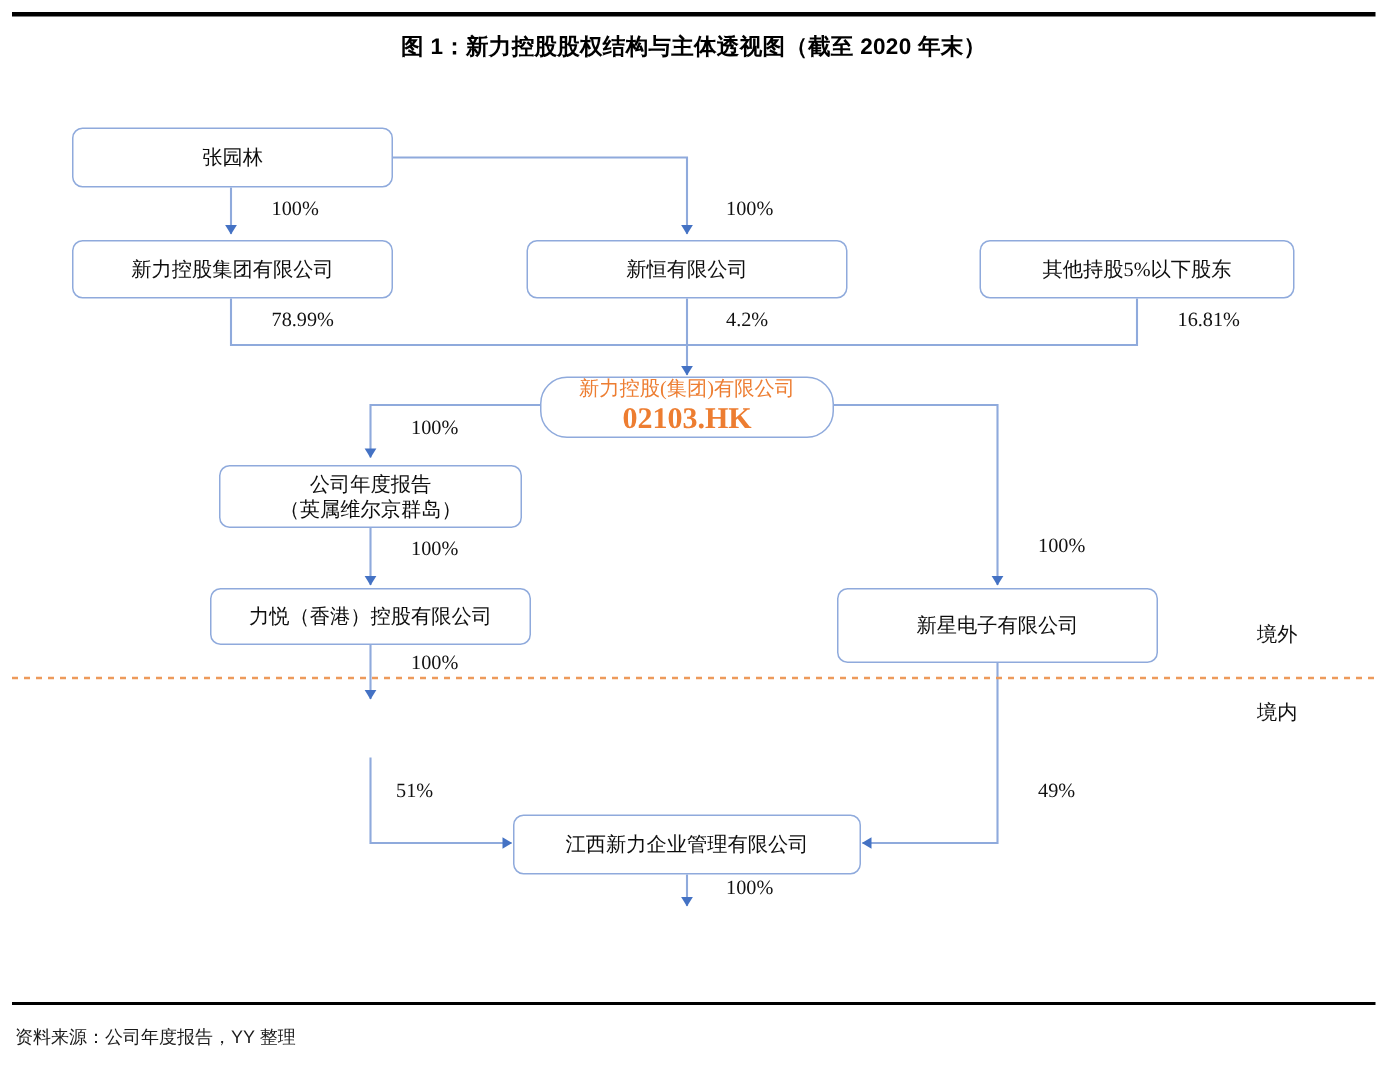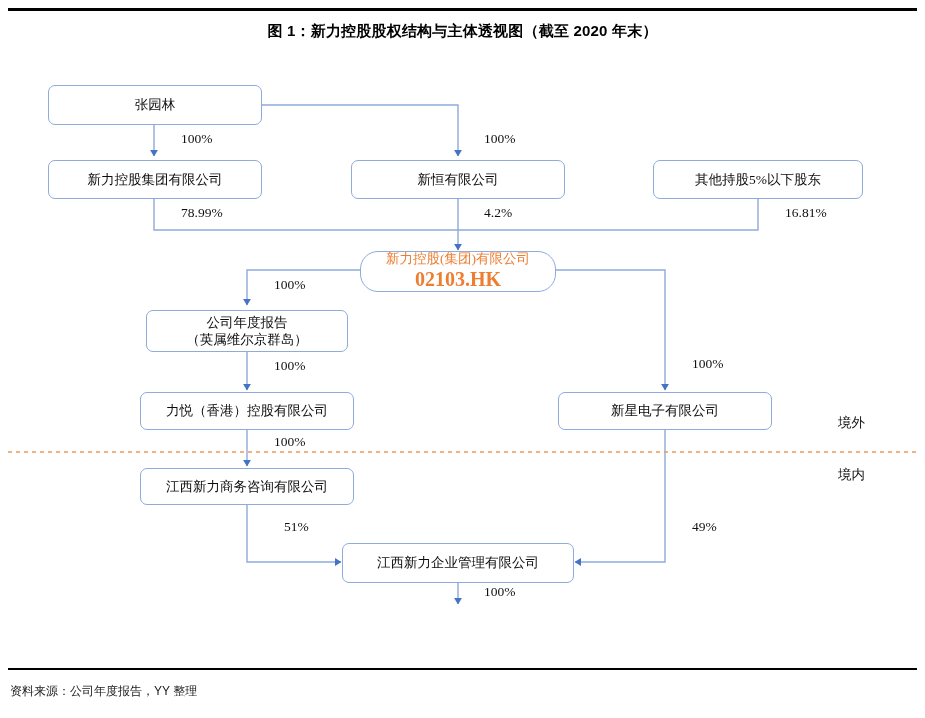--- a/index.html
+++ b/index.html
@@ -196,49 +196,44 @@
       <span>（英属维尔京群岛）</span>
     </span>
   </div>
 
   <div class="node" style="left:140px; top:392px; width:214px; height:38px;">
     <span class="lines">
       <span>力悦（香港）控股有限公司</span>
     </span>
   </div>
 
-  <div class="node" style="left:558px; top:392px; width:214px; height:38px;">
+  <div class="node" style="left:558px; top:392px; width:214px; height:50px;">
     <span class="lines">
       <span>新星电子有限公司</span>
     </span>
   </div>
 
-  <div class="node" style="left:140px; top:468px; width:214px; height:37px;">
-    <span class="lines">
-      <span>江西新力商务咨询有限公司</span>
-    </span>
-  </div>
 
   <div class="node" style="left:342px; top:543px; width:232px; height:40px;">
     <span class="lines">
       <span>江西新力企业管理有限公司</span>
     </span>
   </div>
 
 
   <div class="plabel" style="left:161px; top:131px;">100%</div>
   <div class="plabel" style="left:464px; top:131px;">100%</div>
   <div class="plabel" style="left:161px; top:205px;">78.99%</div>
   <div class="plabel" style="left:464px; top:205px;">4.2%</div>
   <div class="plabel" style="left:765px; top:205px;">16.81%</div>
   <div class="plabel" style="left:254px; top:277px;">100%</div>
   <div class="plabel" style="left:254px; top:358px;">100%</div>
   <div class="plabel" style="left:254px; top:434px;">100%</div>
   <div class="plabel" style="left:672px; top:356px;">100%</div>
-  <div class="plabel" style="left:264px; top:519px;text-align:center;">51%</div>
+  <div class="plabel" style="left:244px; top:519px;text-align:center;">51%</div>
   <div class="plabel" style="left:672px; top:519px;">49%</div>
   <div class="plabel" style="left:464px; top:584px;">100%</div>
 
   <div class="region" style="left:838px; top:414px;">境外</div>
   <div class="region" style="left:838px; top:466px;">境内</div>
 
   <div id="source">资料来源：公司年度报告，YY 整理</div>
 
 </div>
 

